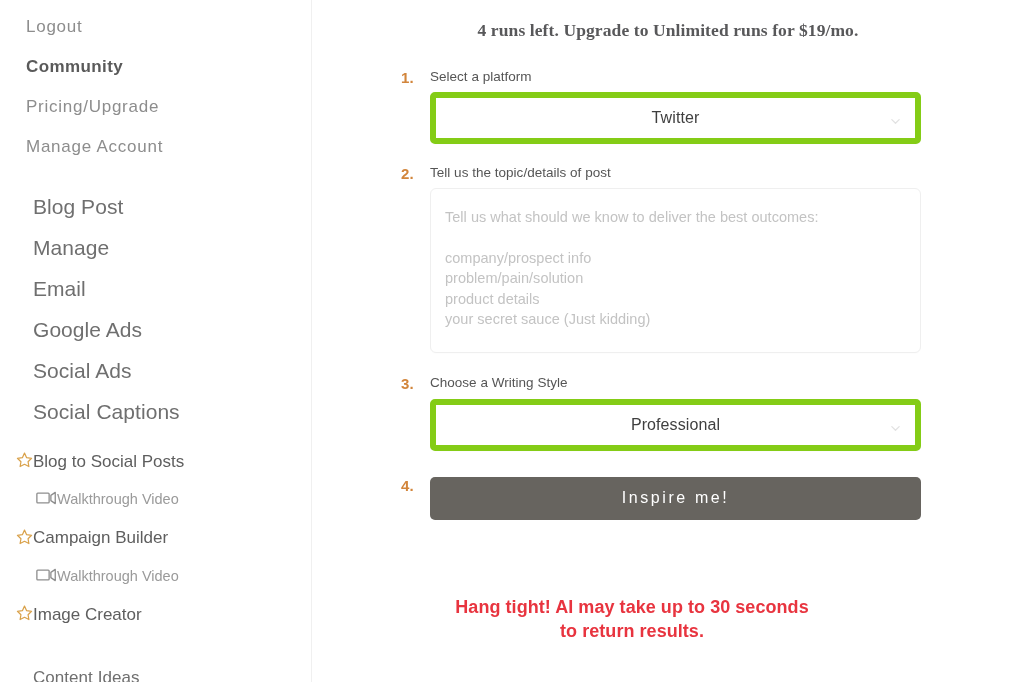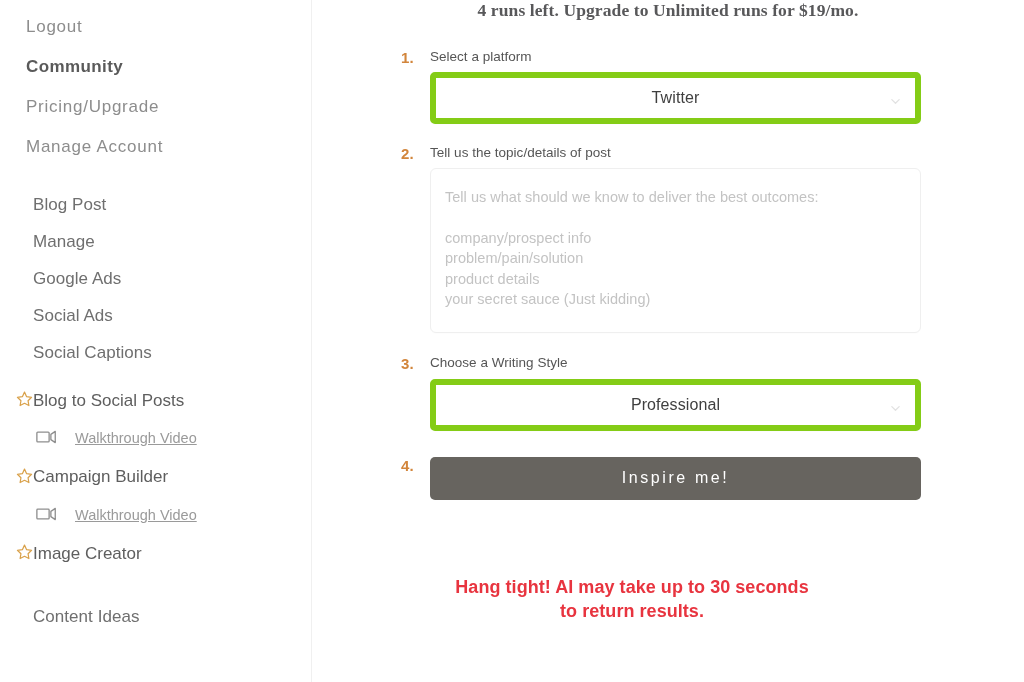--- a/index.html
+++ b/index.html
@@ -50,21 +50,21 @@
     color: #5a5a5a;
     font-weight: bold;
     letter-spacing: 0.4px;
   }
 
   .nav-tools {
     padding-left: 33px;
     margin-top: 41px;
   }
   .nav-tools .nav-row {
-    font-size: 17px;
+    font-size: 21px;
     color: #6f6f6f;
     line-height: 1;
     margin-bottom: 20px;
     letter-spacing: 0.05px;
     cursor: pointer;
     white-space: nowrap;
   }
 
   .nav-featured {
     padding-left: 16px;
@@ -76,28 +76,26 @@
     font-size: 17px;
     color: #5e5e5e;
     line-height: 1;
     margin-bottom: 20px;
     cursor: pointer;
     white-space: nowrap;
   }
   .sub-row {
     display: flex;
     align-items: center;
-    gap: 18px;
     font-size: 14.5px;
     color: #9a9a9a;
     line-height: 1;
     margin: 0 0 20px 20px;
     cursor: pointer;
     white-space: nowrap;
-    text-decoration: underline;
   }
   .star-icon {
     flex: 0 0 auto;
     display: block;
   }
   .video-icon {
     flex: 0 0 auto;
     display: block;
   }
   .nav-footer {
@@ -119,20 +117,21 @@
     height: 682px;
     position: relative;
     box-sizing: border-box;
   }
   .runs-banner {
     text-align: center;
     font-family: "Liberation Serif", serif;
     font-weight: bold;
     font-size: 17.5px;
     color: #58585a;
+    padding-top: 20px;
     letter-spacing: 0.1px;
   }
 
   .form-wrap {
     margin-top: 28px;
     padding-left: 0;
   }
   .form-step {
     position: relative;
     display: flex;
@@ -251,20 +250,21 @@
     <nav class="nav-account">
       <div class="nav-row">Logout</div>
       <div class="nav-row is-active">Community</div>
       <div class="nav-row">Pricing/Upgrade</div>
       <div class="nav-row">Manage Account</div>
     </nav>
 
     <nav class="nav-tools">
       <div class="nav-row">Blog Post</div>
       <div class="nav-row">Manage</div>
+      <div class="nav-row">Email</div>
       <div class="nav-row">Google Ads</div>
       <div class="nav-row">Social Ads</div>
       <div class="nav-row">Social Captions</div>
     </nav>
 
     <nav class="nav-featured">
 
       <div class="feat-row">
         <span class="star-icon">
           <svg width="17" height="17" viewBox="0 0 24 24" fill="none" stroke="#d9a14a" stroke-width="1.7" stroke-linejoin="round" stroke-linecap="round">

